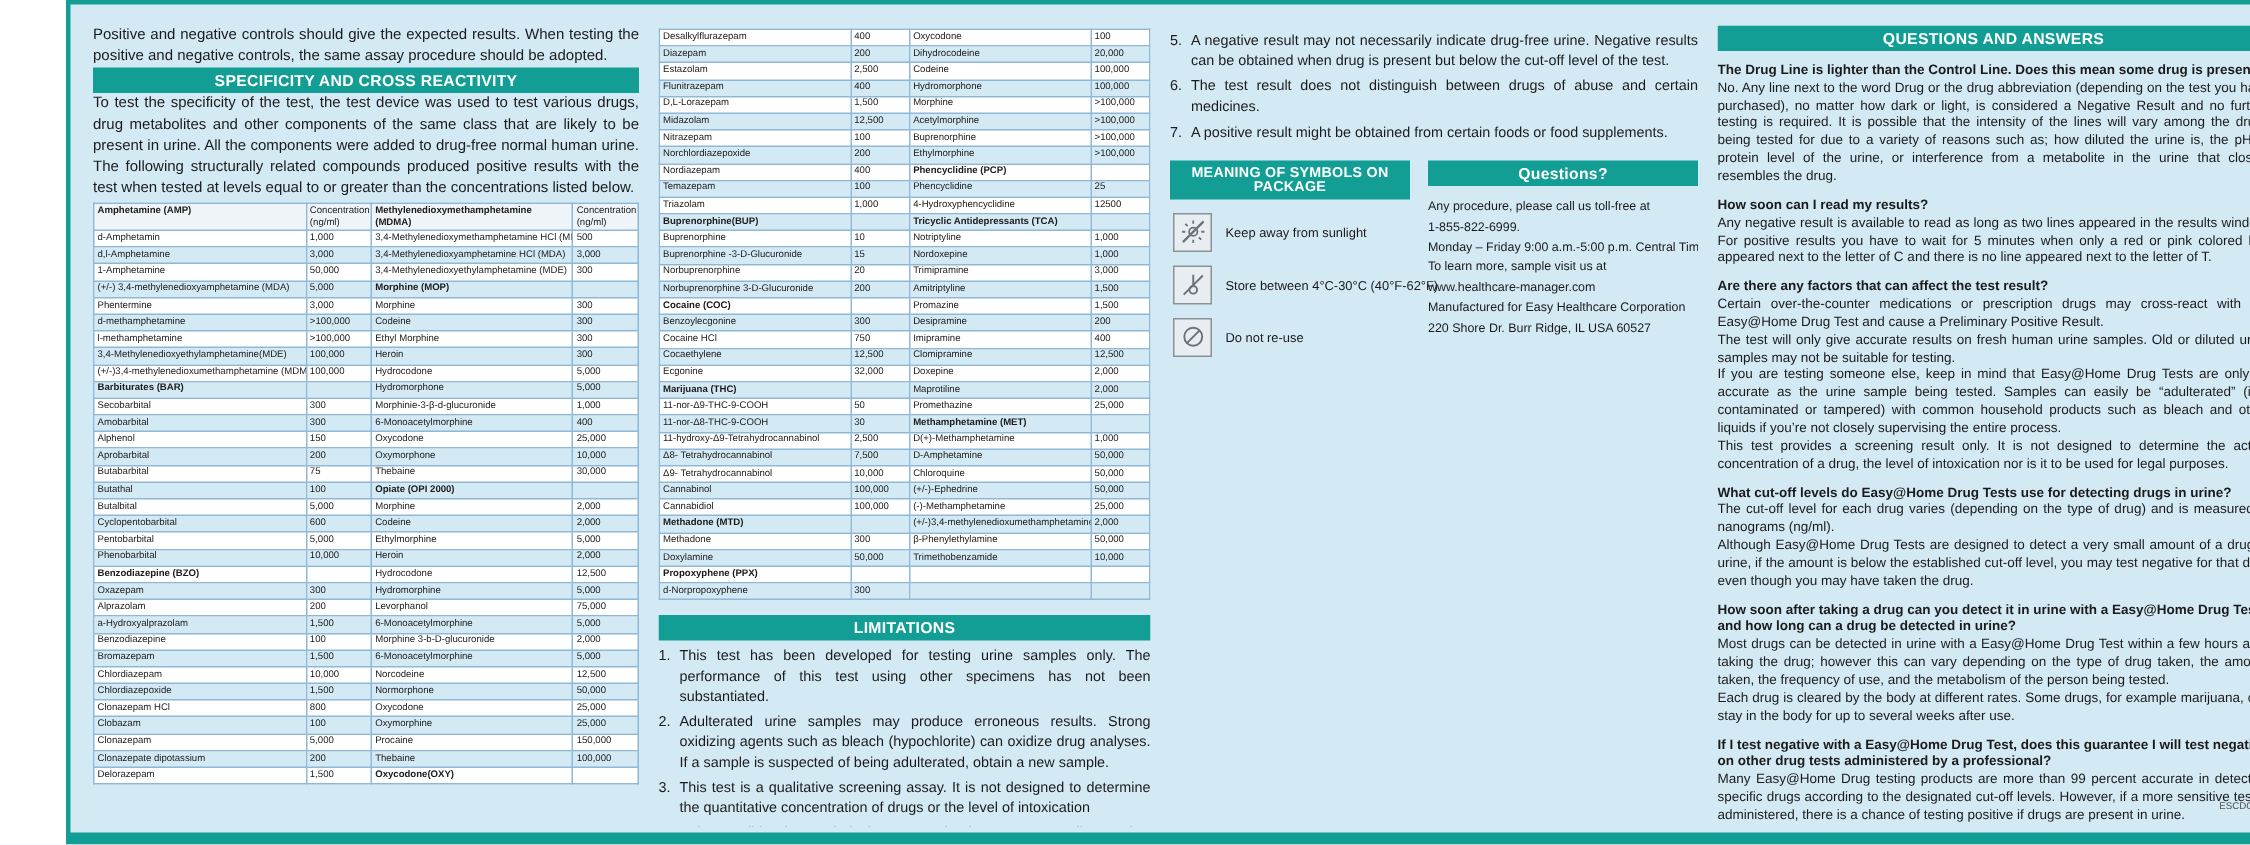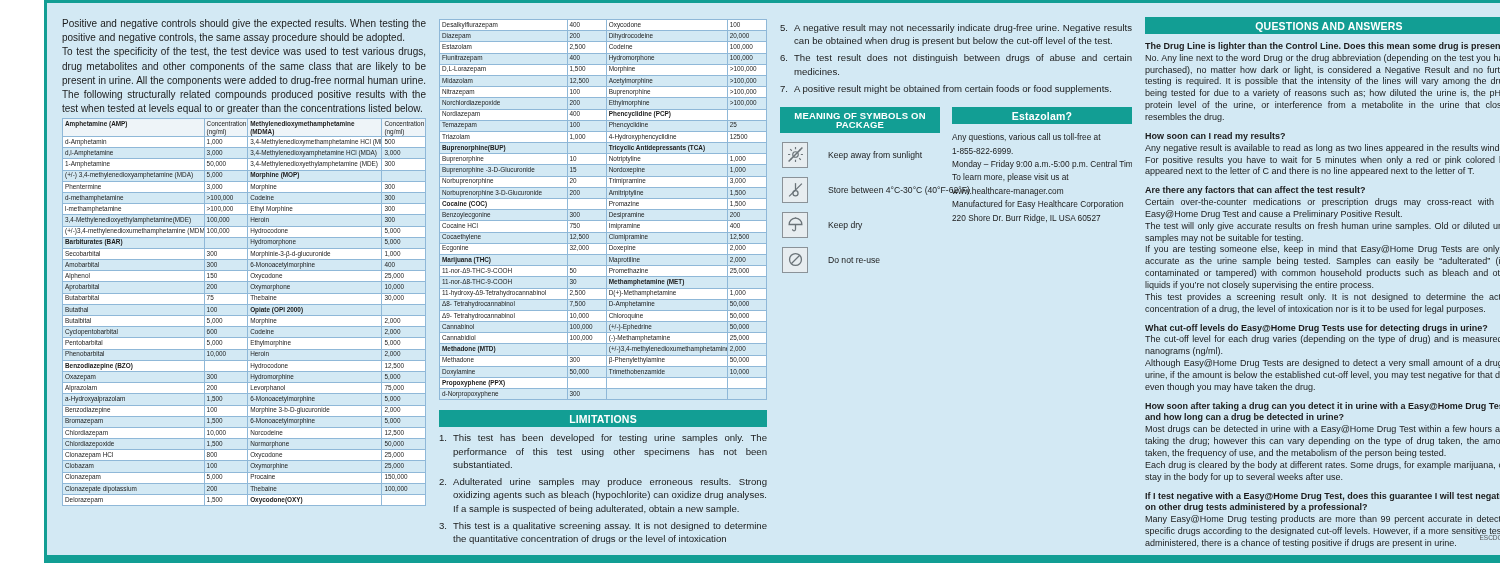--- a/index.html
+++ b/index.html
@@ -35,41 +35,42 @@
   
   .limwrap{margin-top:10px;}
   .lim{display:flex;margin-top:4px;}
   .lim .n{width:14px;flex:none;font-size:9.6px;line-height:1.38;}
   .lim .t{font-size:9.6px;line-height:1.38;flex:1;}
   .lim-cont{font-size:9.6px;line-height:1.38;padding-left:14px;margin:6px 0 0;}
   
   .c3split{display:flex;gap:12px;margin-top:12px;justify-content:center;}
   .c3a{width:160px;flex:none;}
   .c3b{width:180px;flex:none;}
-  .symrow{display:flex;align-items:center;gap:20px;margin:9px 0 0 2px;}
+  .symrow{display:flex;align-items:center;gap:9px;margin:9px 0 0 2px;}
   .symbox{width:24px;height:24px;flex:none;border:1px solid #8a9298;background:#e7edf0;
           display:flex;align-items:center;justify-content:center;}
   .symlabel{font-size:8.6px;white-space:nowrap;}
   .qbox{margin-top:7px;}
   .qline{font-size:8.3px;line-height:1.62;white-space:nowrap;}
   .qline .bold{font-weight:normal;}
   
   .qab{margin-top:7px;}
   .qa-q{font-weight:bold;font-size:9px;line-height:1.3;margin:0;}
   .qa-a{font-size:9px;line-height:1.32;text-align:justify;margin:0;}
   .qa-body{margin-top:4px;}
   .footer-code{position:absolute;right:16px;bottom:14px;font-size:6.5px;color:#555;}
 </style>
 </head>
 <body>
 
 <div class="sheet">
 
   <div class="col col1">
     <p class="body intro">Positive and negative controls should give the expected results. When testing the positive and negative controls, the same assay procedure should be adopted.</p>
+    <div class="bar">SPECIFICITY AND CROSS REACTIVITY</div>
     <p class="body intro2">To test the specificity of the test, the test device was used to test various drugs, drug metabolites and other components of the same class that are likely to be present in urine. All the components were added to drug-free normal human urine. The following structurally related compounds produced positive results with the test when tested at levels equal to or greater than the concentrations listed below.</p>
     <div>
         <table class="xtab">
           <colgroup>
             <col style="width: 39%;">
             <col style="width: 12%;">
             <col style="width: 37%;">
             <col style="width: 12%;">
           </colgroup>
           <thead>
@@ -564,48 +565,36 @@
                     <path d="M2 14.5L14 2.5"></path>
                   </g>
                 </svg>
               </span>
               <span class="symlabel">Store between 4°C-30°C (40°F-62°F)</span>
             </div>
             <div class="symrow">
               <span class="symbox">
                 <svg width="17" height="17" viewBox="0 0 16 16">
                   <g stroke="#6a7378" stroke-width="1.2" fill="none">
-                    <path d="M2 8a6 6 0 0 1 12 0z"></path>
-                    <path d="M8 8v4.5a1.4 1.4 0 0 1-2.8 0"></path>
-                    <path d="M8 1.3V2"></path>
-                  </g>
-                </svg>
-              </span>
-              <span class="symlabel">Keep dry</span>
-            </div>
-            <div class="symrow">
-              <span class="symbox">
-                <svg width="17" height="17" viewBox="0 0 16 16">
-                  <g stroke="#6a7378" stroke-width="1.2" fill="none">
                     <circle cx="8" cy="8" r="5.6"></circle>
                     <path d="M4 12L12 4"></path>
                   </g>
                 </svg>
               </span>
               <span class="symlabel">Do not re-use</span>
             </div>
           </div>
       </div>
       <div class="c3b">
-        <div class="bar">Estazolam?</div>
+        <div class="bar">Questions?</div>
         <div class="qbox">
-          <div class="qline">Any questions, various call us toll-free at</div>
+          <div class="qline">Any procedure, please call us toll-free at</div>
           <div class="qline"><span class="bold">1-855-822-6999</span><span>.</span></div>
           <div class="qline">Monday – Friday 9:00 a.m.-5:00 p.m. Central Time.</div>
-          <div class="qline">To learn more, please visit us at</div>
+          <div class="qline">To learn more, sample visit us at</div>
           <div class="qline bold">www.healthcare-manager.com</div>
           <div class="qline"><span>Manufactured for </span><span class="bold">Easy Healthcare Corporation</span></div>
           <div class="qline">220 Shore Dr. Burr Ridge, IL USA 60527</div>
         </div>
       </div>
     </div>
   </div>
 
   <div class="col col4">
     <div class="bar">QUESTIONS AND ANSWERS</div>

